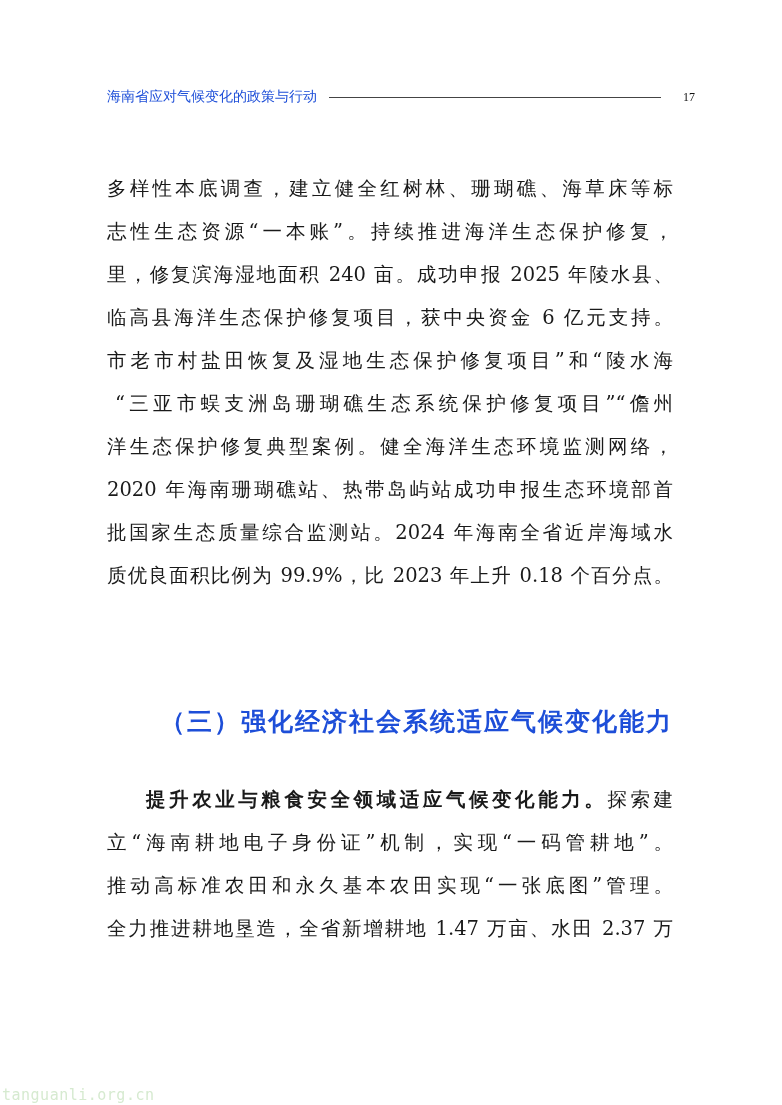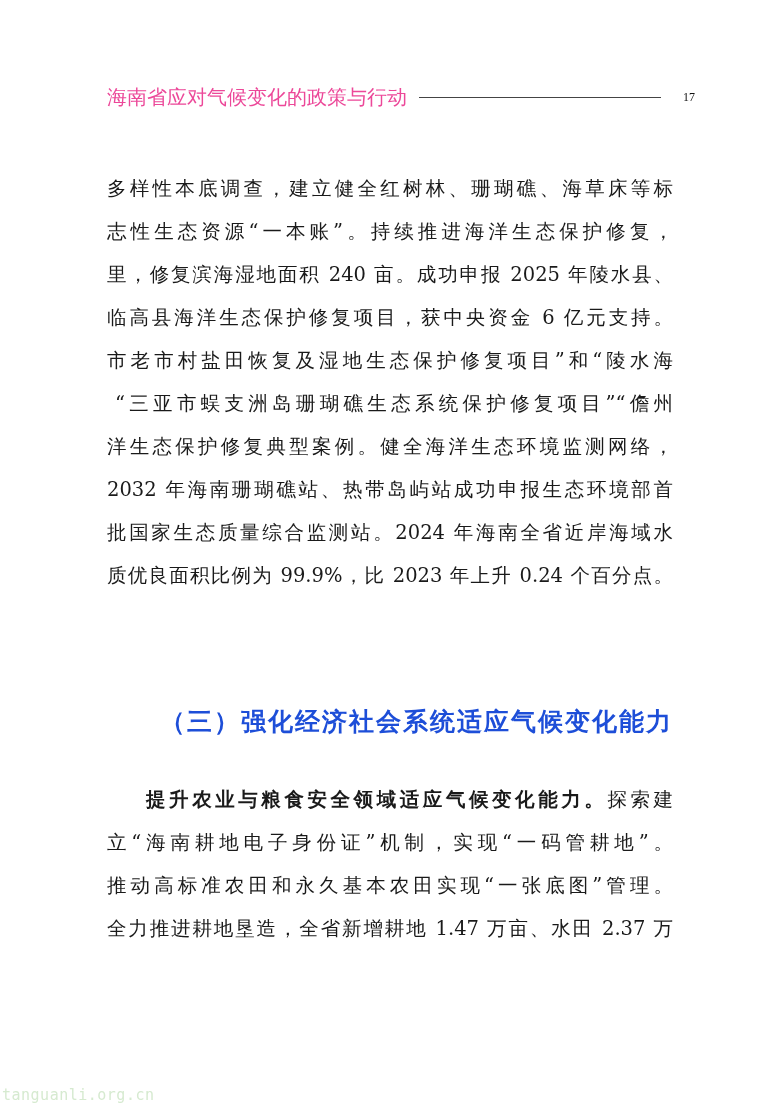--- a/index.html
+++ b/index.html
@@ -7,21 +7,21 @@
       width: 782px; height: 1105px; position: relative; overflow: hidden;
       font-family: "DejaVu Serif", "Liberation Serif", serif;
       color: #1a1a1a;
     }
     .header {
       position: absolute; left: 107px; top: 86px; width: 588px; height: 22px;
       display: flex; align-items: center;
     }
     .header-title {
       font-family: "DejaVu Sans", "Liberation Sans", sans-serif;
-      font-size: 20px; color: #ec4899; white-space: nowrap; letter-spacing: 0px;
+      font-size: 14px; color: #1d4ed8; white-space: nowrap; letter-spacing: 0px;
     }
     .header-rule {
       flex: 1; height: 0; border-top: 1.5px solid #444; margin: 0 22px 0 12px;
     }
     .page-number {
       font-family: "Liberation Serif", serif; font-size: 12px; color: #111;
     }
     .body-text {
       position: absolute; left: 107px; top: 167px; width: 566px;
     }
@@ -62,23 +62,23 @@
 </div>
 
 <div class="body-text">
   <div class="line">多样性本底调查，建立健全红树林、珊瑚礁、海草床等标</div>
   <div class="line">志性生态资源“一本账”。持续推进海洋生态保护修复，</div>
   <div class="line">里，修复滨海湿地面积 240 亩。成功申报 2025 年陵水县、</div>
   <div class="line">临高县海洋生态保护修复项目，获中央资金 6 亿元支持。</div>
   <div class="line">市老市村盐田恢复及湿地生态保护修复项目”和“陵水海</div>
   <div class="line indent-q">“三亚市蜈支洲岛珊瑚礁生态系统保护修复项目”“儋州</div>
   <div class="line">洋生态保护修复典型案例。健全海洋生态环境监测网络，</div>
-  <div class="line">2032 年海南珊瑚礁站、热带岛屿站成功申报生态环境部首</div>
+  <div class="line">2020 年海南珊瑚礁站、热带岛屿站成功申报生态环境部首</div>
   <div class="line">批国家生态质量综合监测站。2024 年海南全省近岸海域水</div>
-  <div class="line">质优良面积比例为 99.9%，比 2023 年上升 0.24 个百分点。</div>
+  <div class="line">质优良面积比例为 99.9%，比 2023 年上升 0.18 个百分点。</div>
 </div>
 
 <div class="section-heading">（三）强化经济社会系统适应气候变化能力</div>
 
 <div class="para2">
   <div class="line first-indent"><span class="bold-lead">提升农业与粮食安全领域适应气候变化能力。</span><span>探索建</span></div>
   <div class="line">立“海南耕地电子身份证”机制，实现“一码管耕地”。</div>
   <div class="line">推动高标准农田和永久基本农田实现“一张底图”管理。</div>
   <div class="line">全力推进耕地垦造，全省新增耕地 1.47 万亩、水田 2.37 万</div>
 </div>

